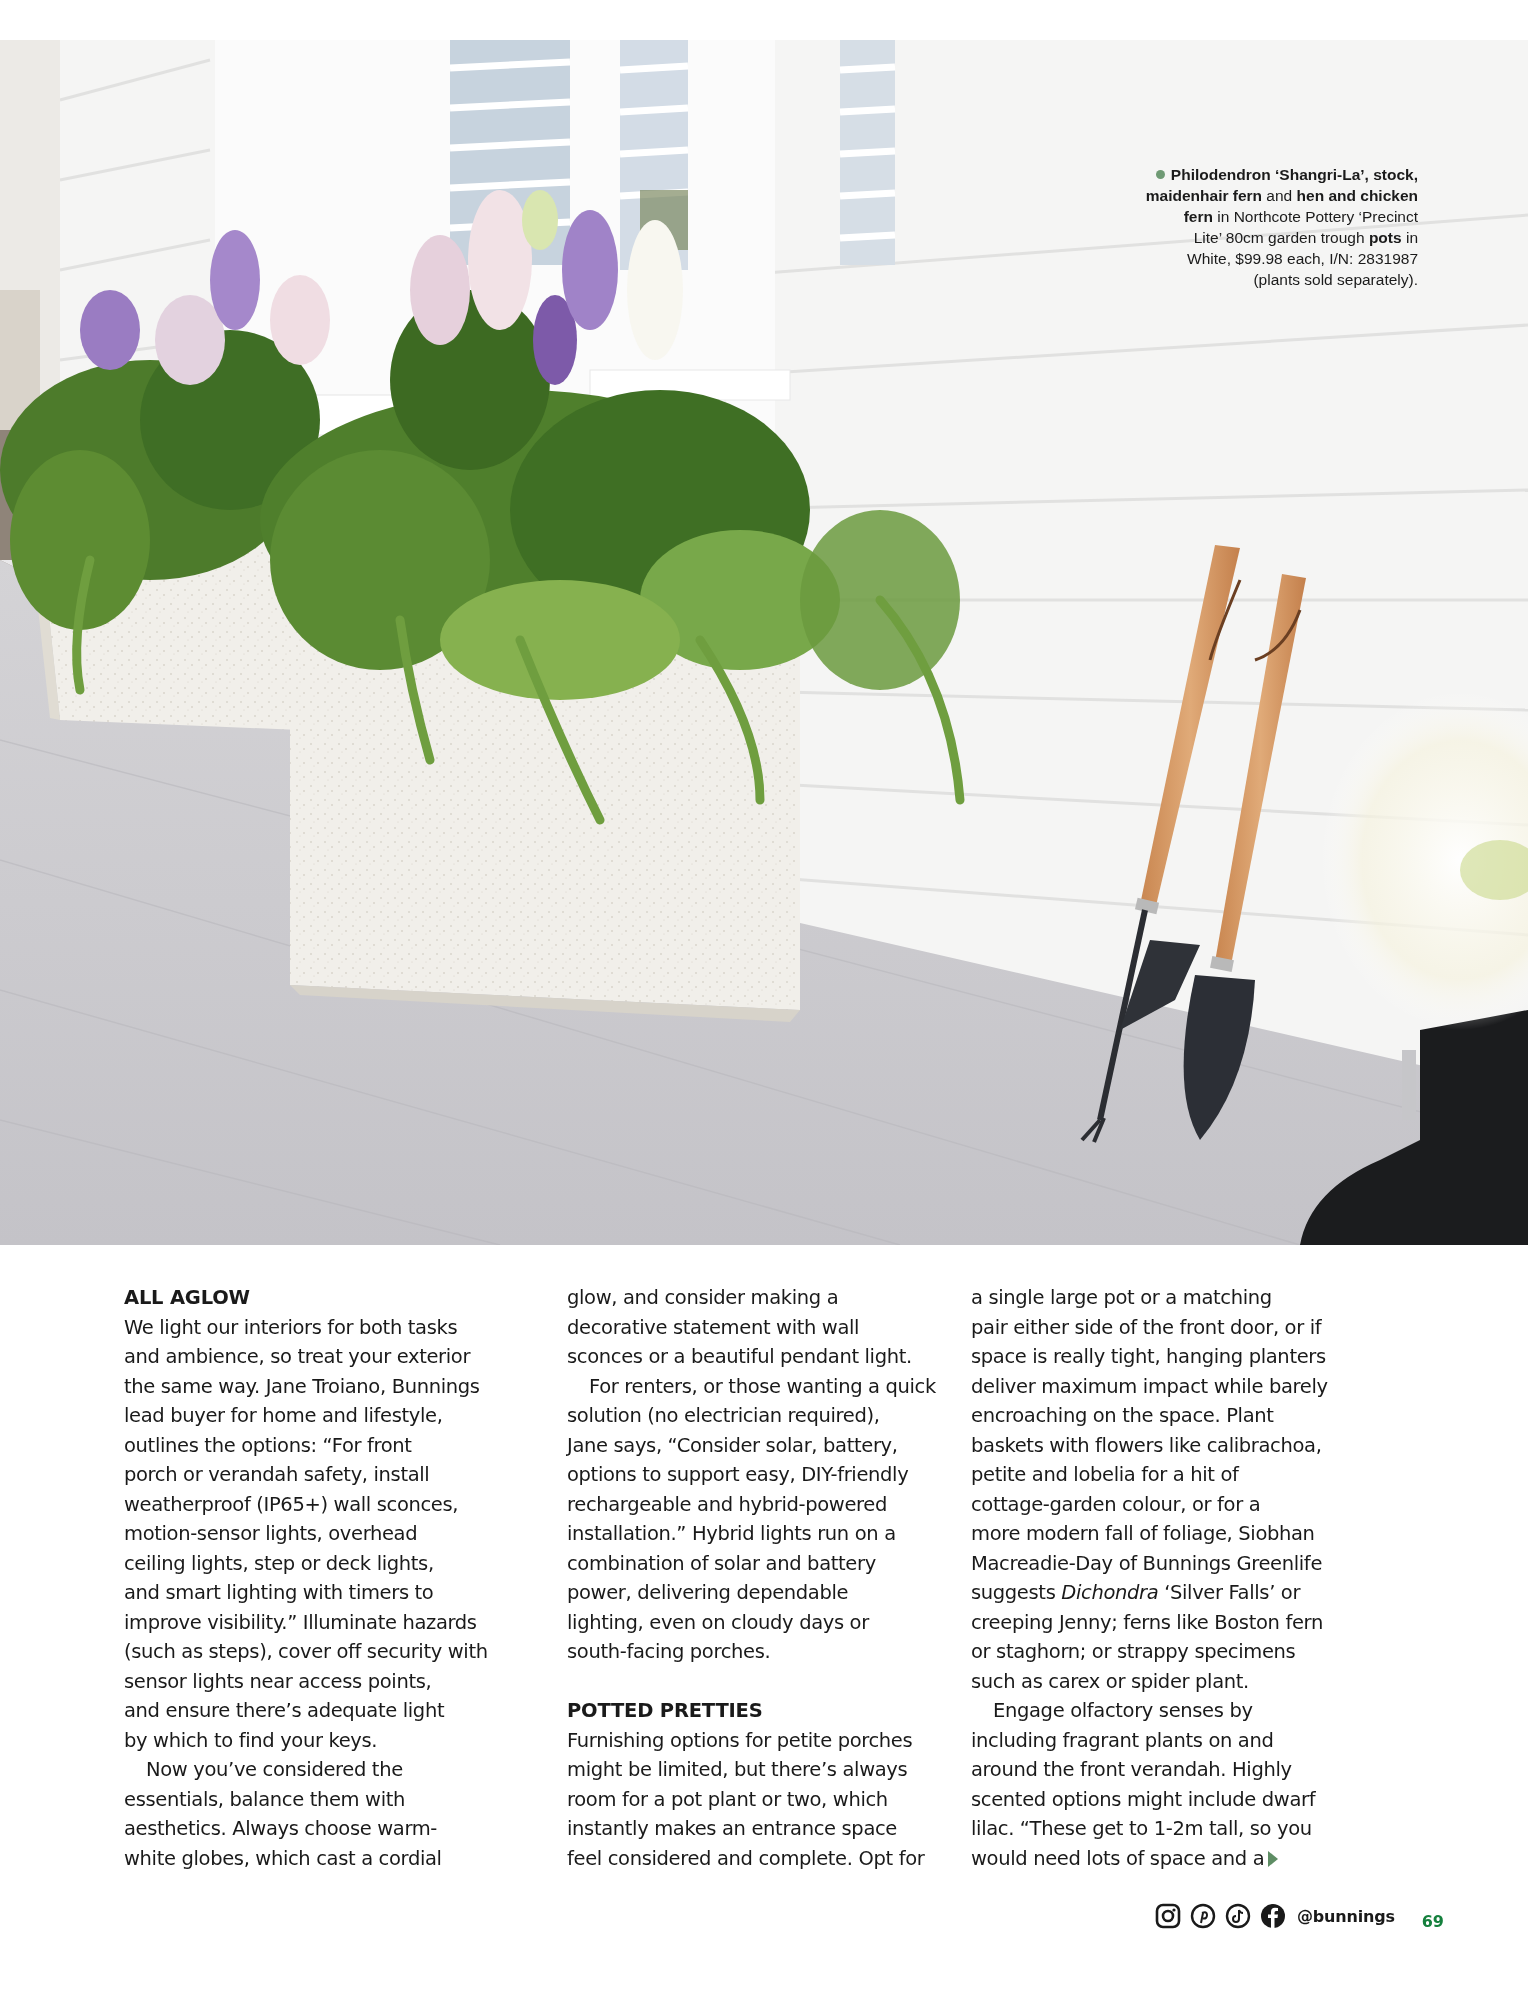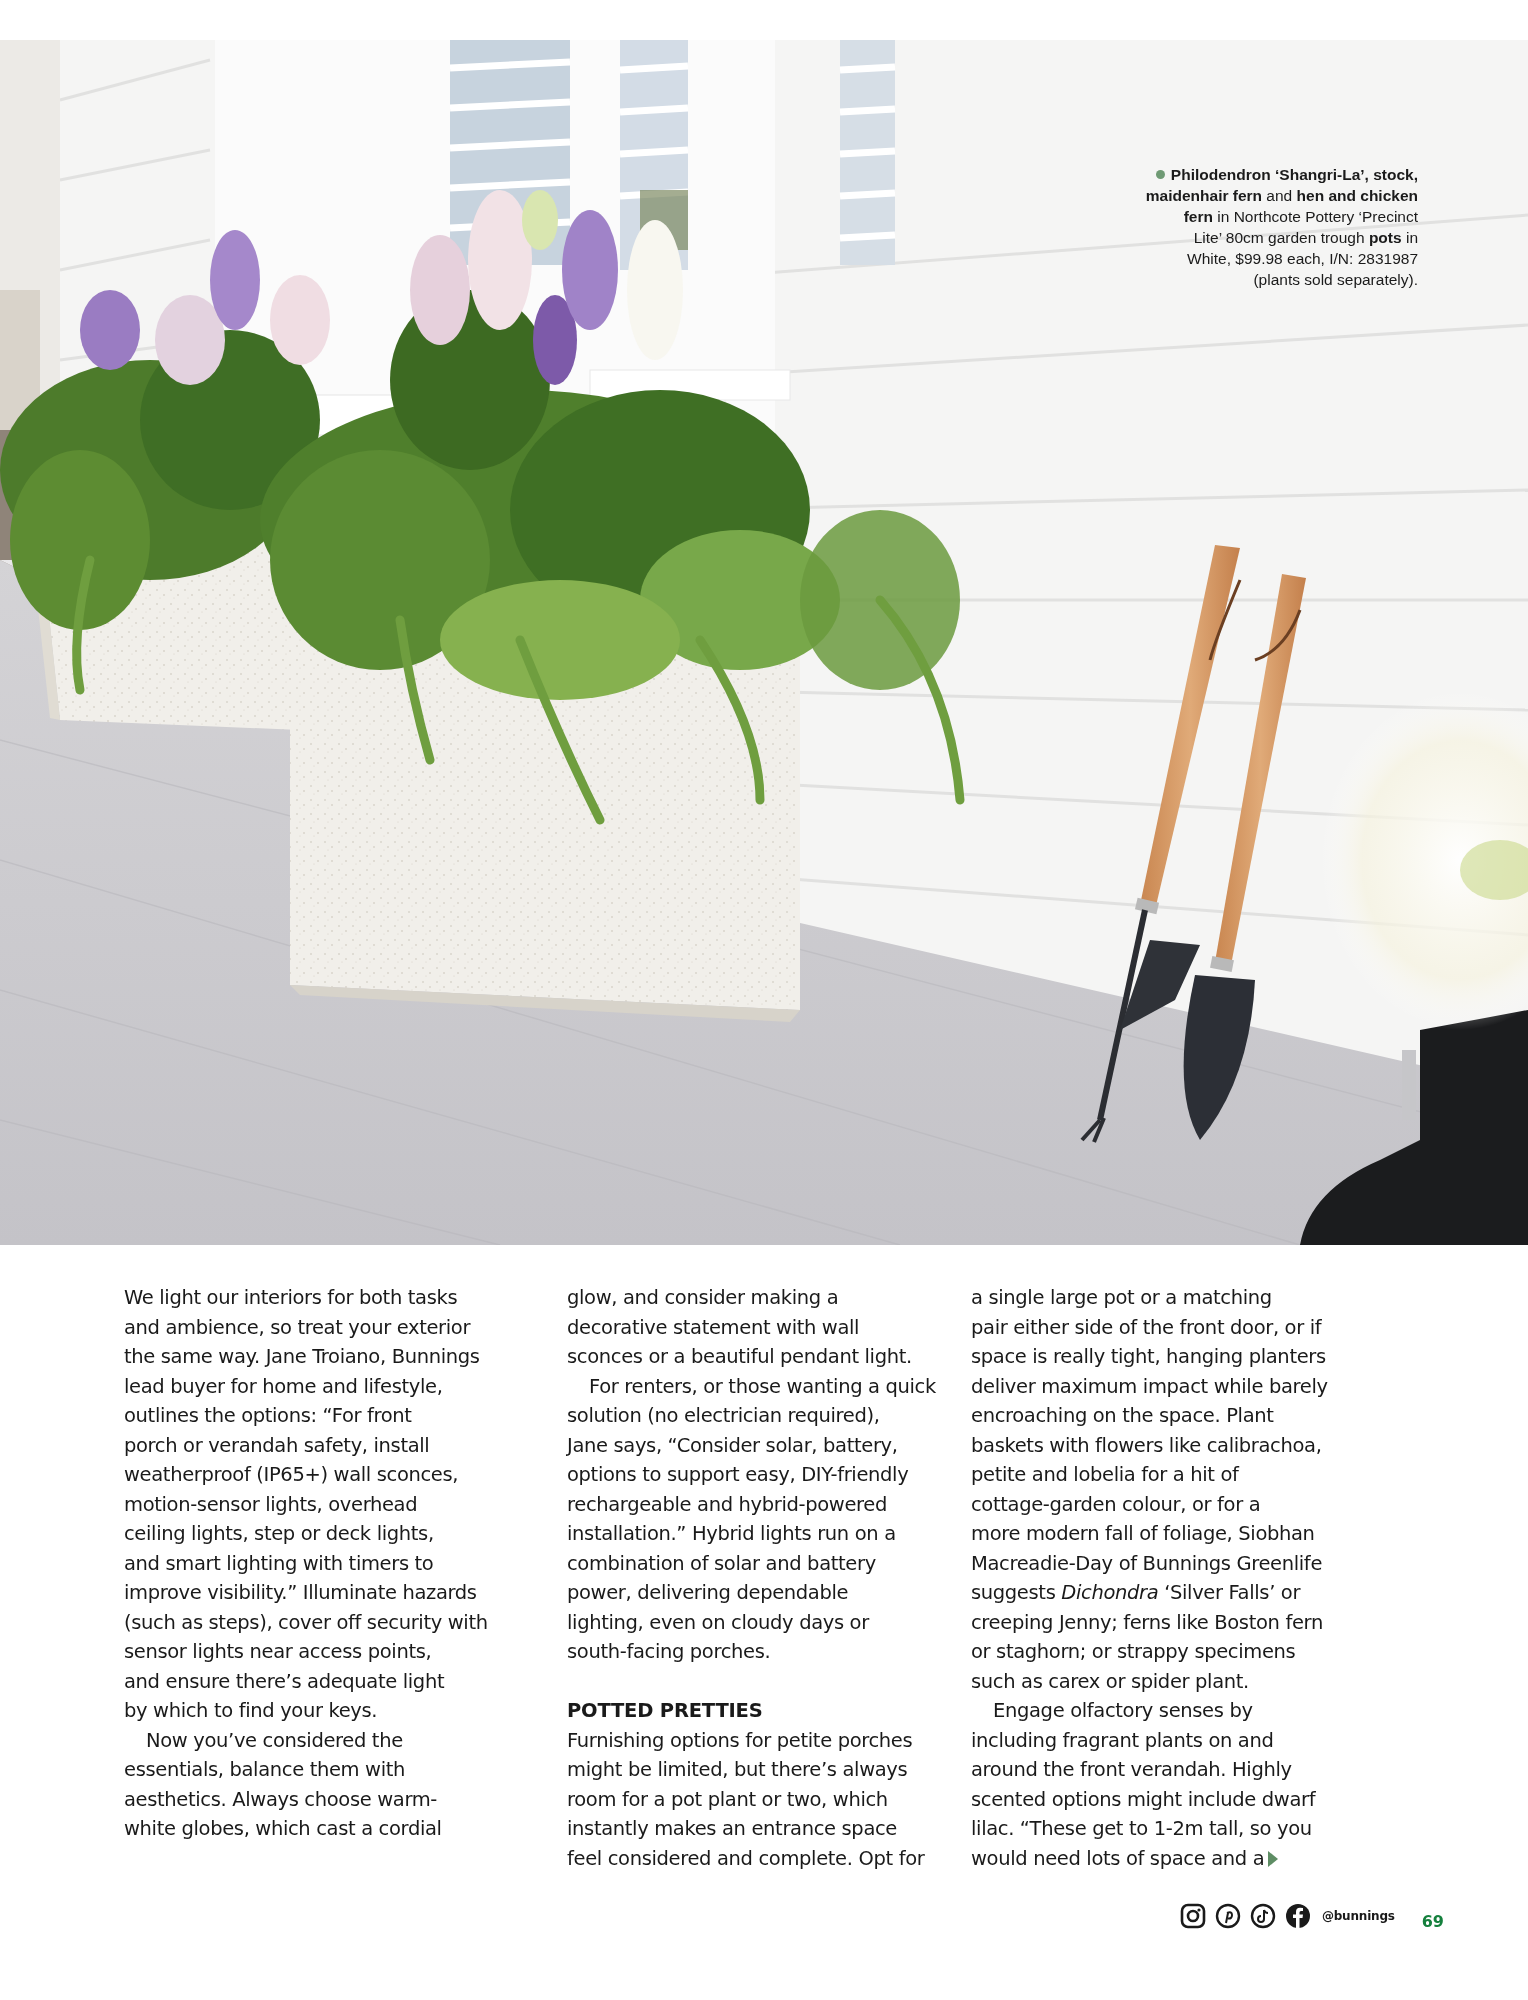--- a/index.html
+++ b/index.html
@@ -37,21 +37,21 @@
     display: inline-block; width: 0; height: 0; border-top: 8px solid transparent;
     border-bottom: 8px solid transparent; border-left: 10px solid #5e8d64; margin-left: 4px; vertical-align: -2px;
   }
   em { }
   .footer {
     position: absolute; right: 84px; top: 1898px; height: 36px; display: flex; align-items: center; gap: 9px;
   }
   .soc {
     width: 26px; height: 26px; display: inline-flex; align-items: center; justify-content: center;
   }
-  .handle { font-family: "DejaVu Sans", sans-serif; font-weight: 700; font-size: 12px; color: #1a1a1a; margin-left: 2px; letter-spacing: -0.2px; }
+  .handle { font-family: "DejaVu Sans", sans-serif; font-weight: 700; font-size: 16px; color: #1a1a1a; margin-left: 2px; letter-spacing: -0.2px; }
   .pagenum { font-family: "DejaVu Sans", sans-serif; font-weight: 700; font-size: 16px; color: #15803d; margin-left: 18px; margin-top: 11px; }
 </style>
 </head>
 <body>
 
 <div class="photo">
   <svg width="1528" height="1205" viewBox="0 0 1528 1205">
     <defs>
       <linearGradient id="deckg" x1="0" y1="0" x2="0" y2="1">
         <stop offset="0" stop-color="#d4d3d6"></stop>
@@ -206,20 +206,21 @@
     <div class="cap-line"><span class="dot"></span><b>Philodendron ‘Shangri-La’, stock,</b></div>
     <div class="cap-line"><b>maidenhair fern</b><span> and </span><b>hen and chicken</b></div>
     <div class="cap-line"><b>fern</b><span> in Northcote Pottery ‘Precinct</span></div>
     <div class="cap-line"><span>Lite’ 80cm garden trough </span><b>pots</b><span> in</span></div>
     <div class="cap-line"><span>White, $99.98 each, I/N: 2831987</span></div>
     <div class="cap-line"><span>(plants sold separately).</span></div>
   </div>
 </div>
 
 <div class="col col1" id="col-0">
+    <span class="line heading"><span>ALL AGLOW</span></span>
     <span class="line"><span>We light our interiors for both tasks</span></span>
     <span class="line"><span>and ambience, so treat your exterior</span></span>
     <span class="line"><span>the same way. Jane Troiano, Bunnings</span></span>
     <span class="line"><span>lead buyer for home and lifestyle,</span></span>
     <span class="line"><span>outlines the options: “For front</span></span>
     <span class="line"><span>porch or verandah safety, install</span></span>
     <span class="line"><span>weatherproof (IP65+) wall sconces,</span></span>
     <span class="line"><span>motion-sensor lights, overhead</span></span>
     <span class="line"><span>ceiling lights, step or deck lights,</span></span>
     <span class="line"><span>and smart lighting with timers to</span></span>

